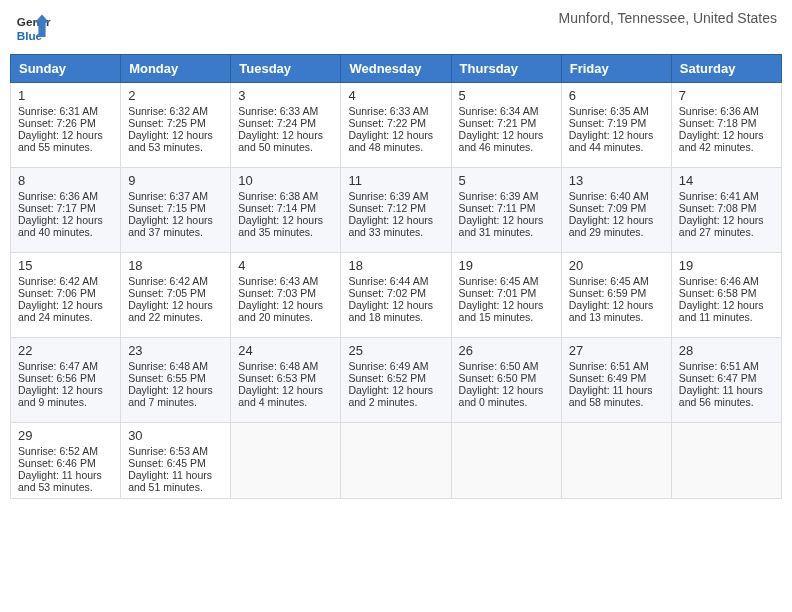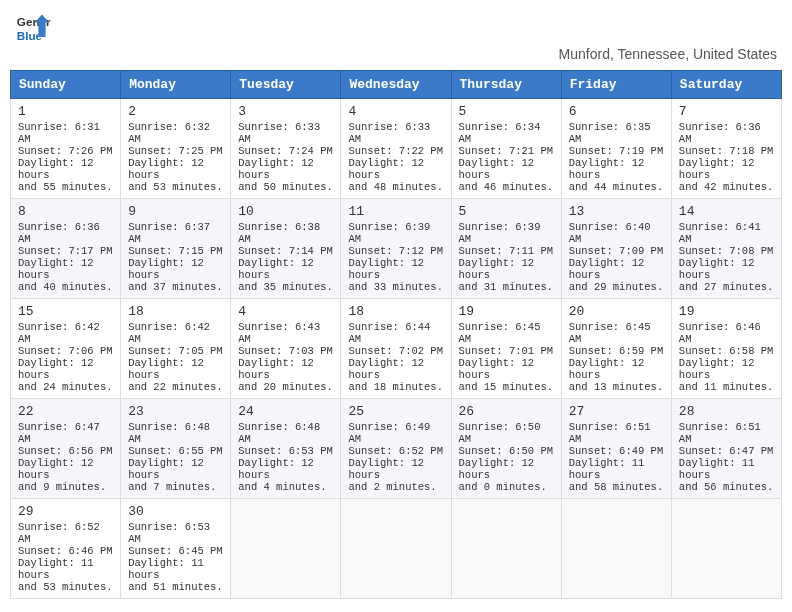--- a/index.html
+++ b/index.html
@@ -30,27 +30,25 @@
       text-align: right;
     }
     .month-title {
       font-size: 32px;
       color: #333;
       font-weight: normal;
     }
     .location {
       font-size: 14px;
       color: #555;
-      margin-top: 36px;
     }
     .calendar {
       width: 100%;
       border-collapse: collapse;
       border: 1px solid #ccc;
-      font-family: Liberation Mono, monospace;
     }
     .calendar th {
       background-color: #3a7ac8;
       color: white;
       text-align: left;
       padding: 6px 8px;
       font-size: 13px;
       border: 1px solid #2a5fa0;
     }
     .calendar td {

